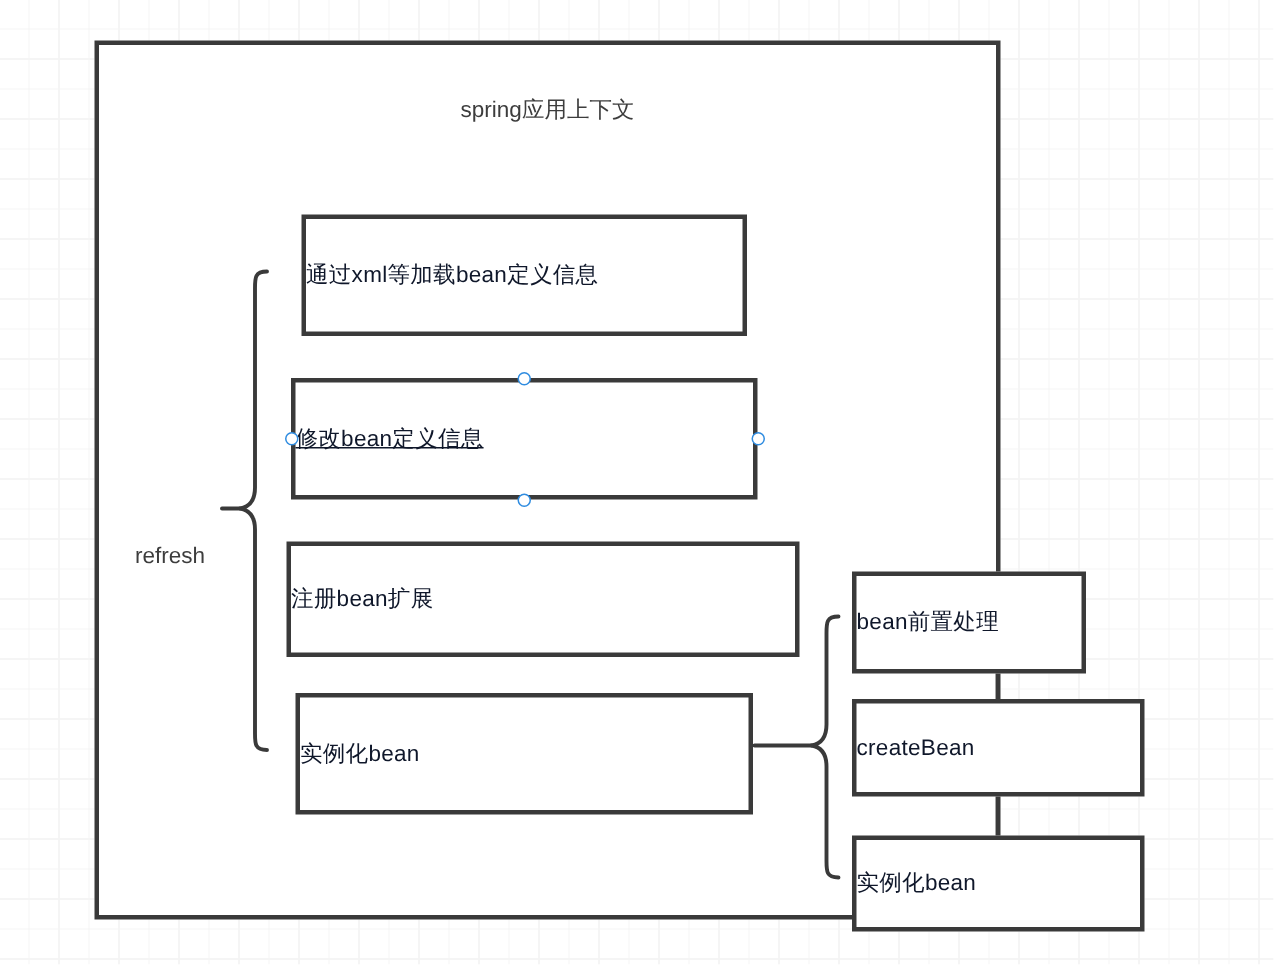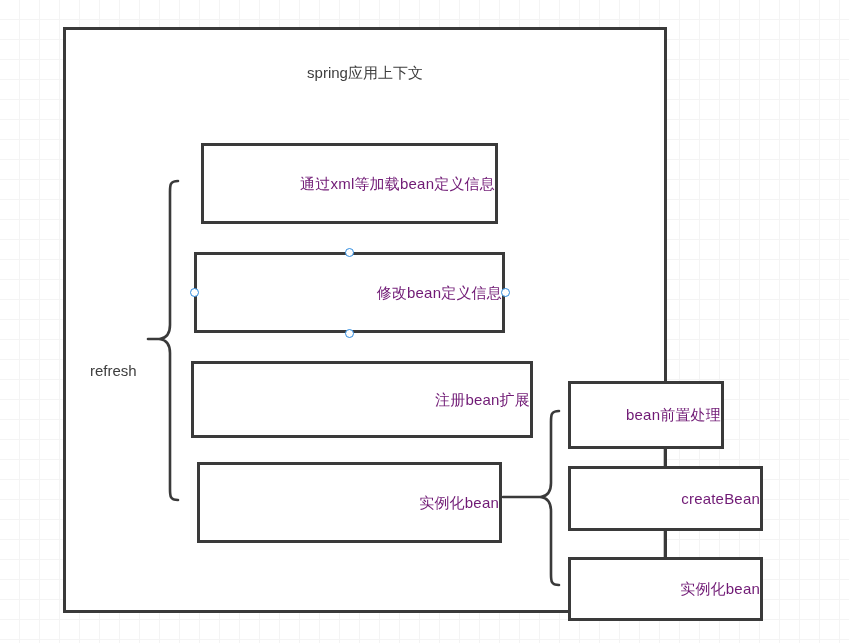--- a/index.html
+++ b/index.html
@@ -33,23 +33,23 @@
   }
   .shape {
     position: absolute;
     box-sizing: border-box;
     background: #ffffff;
     border: 3px solid #3a3a3a;
   }
   .box {
     display: flex;
     align-items: center;
-    justify-content: flex-end;
+    justify-content: flex-start;
     text-align: center;
-    color: #701a75;
+    color: #0f172a;
     font-size: 15px;
     letter-spacing: 0.2px;
     line-height: 1.3;
     background: #ffffff;
   }
   .container-box {
     background: #ffffff;
   }
   .container-title {
     position: absolute;
@@ -125,21 +125,21 @@
     <line x1="503" y1="497" x2="541" y2="497"></line>
 
     <line x1="665" y1="449" x2="665" y2="466"></line>
     <line x1="665" y1="531" x2="665" y2="557"></line>
   </svg>
 
   <div class="shape box" style="left:201px; top:143px; width:297px; height:81px;">
     <span>通过xml等加载bean定义信息</span>
   </div>
 
-  <div class="shape box" style="left:194px; top:252px; width:311px; height:81px;">
+  <div class="shape box" style="left:194px; top:252px; width:311px; height:81px;text-decoration:underline;">
     <span>修改bean定义信息</span>
   </div>
 
   <div class="handle" style="left:345px; top:248px;"></div>
   <div class="handle" style="left:501px; top:288px;"></div>
   <div class="handle" style="left:345px; top:329px;"></div>
   <div class="handle" style="left:190px; top:288px;"></div>
 
   <div class="shape box" style="left:191px; top:361px; width:342px; height:77px;">
     <span>注册bean扩展</span>

